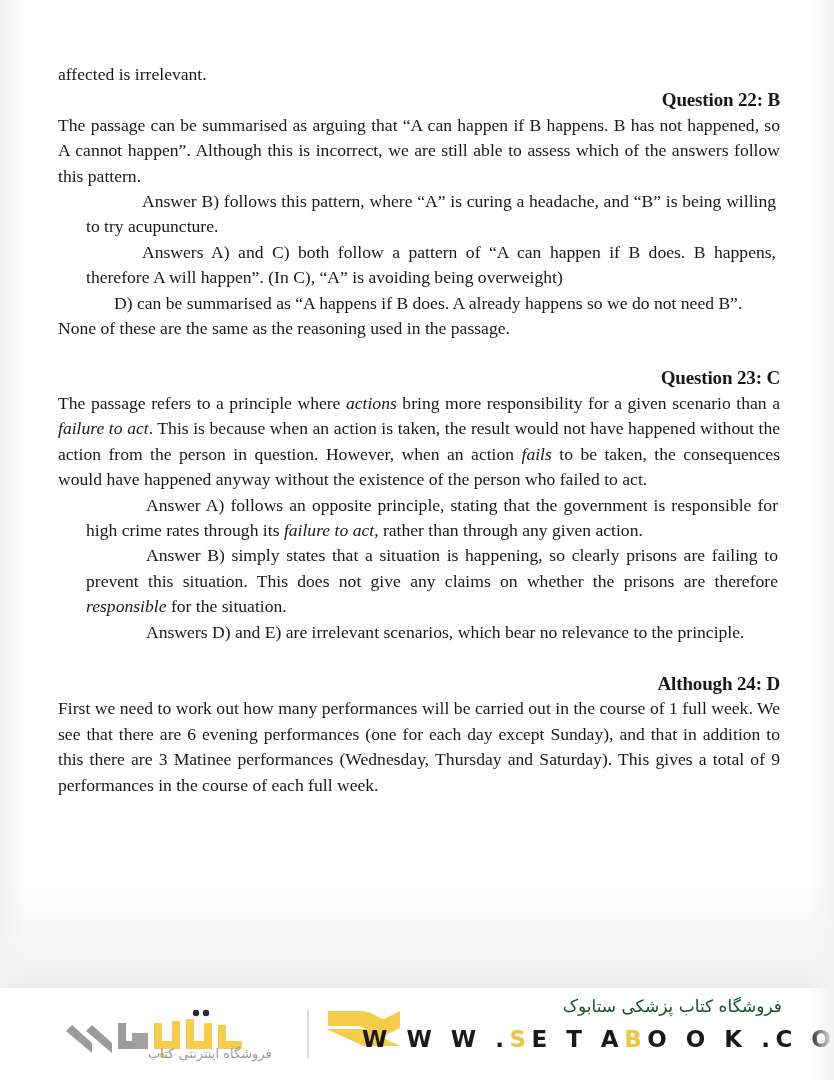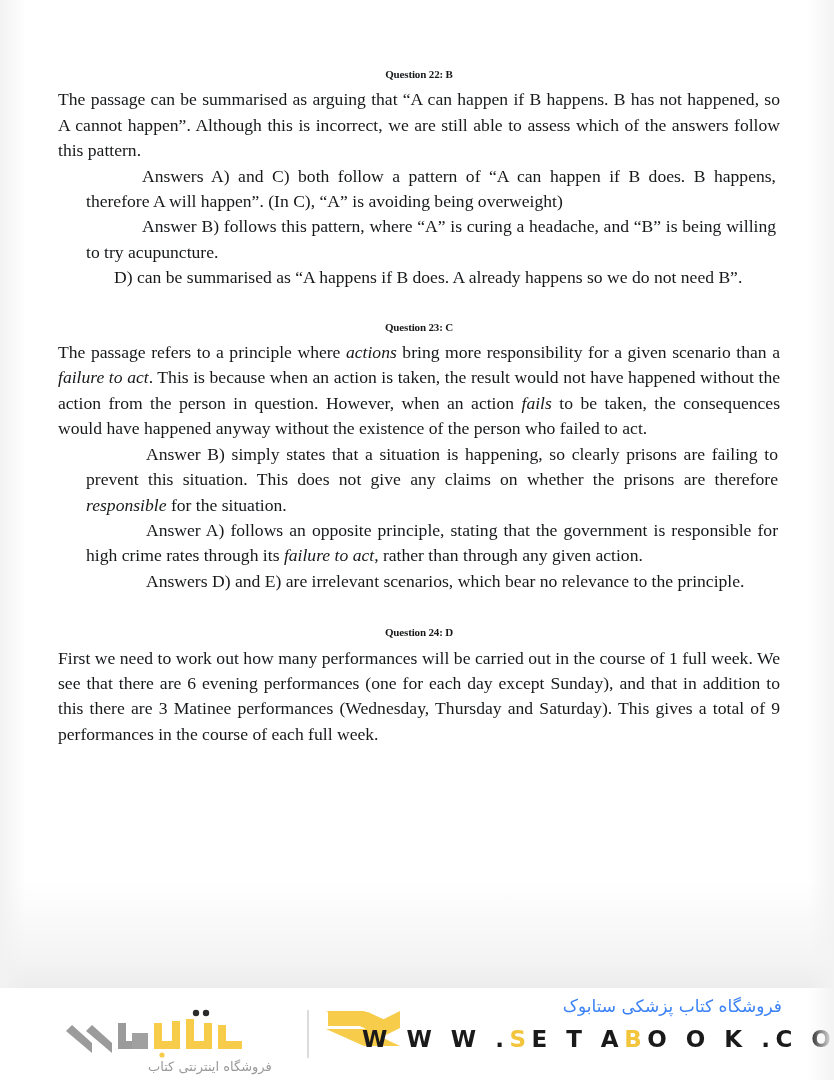--- a/index.html
+++ b/index.html
@@ -54,23 +54,23 @@
     font-size: 17.6px;
     line-height: 25.4px;
     text-align: justify;
     text-justify: inter-word;
   }
 
   p { margin: 0; }
 
   .q-head {
     font-weight: bold;
-    font-size: 11px;
+    font-size: 19px;
     letter-spacing: -0.15px;
-    text-align: center;
+    text-align: right;
   }
 
   .para-flush {
     text-align: justify;
   }
 
   
   .para-indent {
     margin-left: 28px;
     margin-right: 4px;
@@ -116,21 +116,21 @@
     align-items: center;
   }
 
   .logo-script {
     display: block;
   }
 
   .logo-sub {
     position: absolute;
     left: 86px;
-    top: 63px;
+    top: 50px;
     font-family: "DejaVu Sans", sans-serif;
     font-size: 13px;
     color: #9a9a9a;
     direction: rtl;
     white-space: nowrap;
   }
 
   .logo-divider {
     position: absolute;
     left: 245px;
@@ -150,21 +150,21 @@
     position: absolute;
     right: 52px;
     top: 6px;
     text-align: right;
     width: 420px;
   }
 
   .fa-line {
     font-family: "DejaVu Sans", sans-serif;
     font-size: 17px;
-    color: #3b82f6;
+    color: #14532d;
     direction: rtl;
     margin-bottom: 8px;
     line-height: 24px;
   }
 
   .url-line {
     font-family: "DejaVu Sans", sans-serif;
     font-size: 23px;
     font-weight: bold;
     letter-spacing: 5.5px;
@@ -173,49 +173,51 @@
   }
   .url-line .hl { color: #f2c53d; }
 </style>
 </head>
 <body>
 
 <div class="page">
 
   <div class="body-text">
 
+    <p class="para-flush">affected is irrelevant.</p>
 
     <p class="q-head">Question 22:  B</p>
 
     <p class="para-flush"><span>The passage can be summarised as arguing that “A can happen if B happens. B has not happened, so A cannot happen”. Although this is incorrect, we are still able to assess which of the answers follow this pattern.</span></p>
 
+    <p class="para-indent"><span>Answer B) follows this pattern, where “A” is curing a headache, and “B” is being willing to try acupuncture.</span></p>
+
     <p class="para-indent"><span>Answers A) and C) both follow a pattern of “A can happen if B does. B happens, therefore A will happen”. (In C), “A” is avoiding being overweight)</span></p>
 
-    <p class="para-indent"><span>Answer B) follows this pattern, where “A” is curing a headache, and “B” is being willing to try acupuncture.</span></p>
-
     <p class="para-indent-narrow"><span>D) can be summarised as “A happens if B does. A already happens so we do not need B”.</span></p>
 
 
+    <p class="para-flush"><span>None of these are the same as the reasoning used in the passage.</span></p>
 
     <div class="gap-md"></div>
 
     <p class="q-head">Question 23:  C</p>
 
     <p class="para-flush"><span>The passage refers to a principle where </span><span class="it">actions</span><span> bring more responsibility for a given scenario than a </span><span class="it">failure to act</span><span>. This is because when an action is taken, the result would not have happened without the action from the person in question. However, when an action </span><span class="it">fails</span><span> to be taken, the consequences would have happened anyway without the existence of the person who failed to act.</span></p>
 
 
+    <p class="para-indent-deep"><span>Answer A) follows an opposite principle, stating that the government is responsible for high crime rates through its </span><span class="it">failure to act</span><span>, rather than through any given action.</span></p>
+
     <p class="para-indent-deep"><span>Answer B) simply states that a situation is happening, so clearly prisons are failing to prevent this situation. This does not give any claims on whether the prisons are therefore </span><span class="it">responsible</span><span> for the situation.</span></p>
 
-    <p class="para-indent-deep"><span>Answer A) follows an opposite principle, stating that the government is responsible for high crime rates through its </span><span class="it">failure to act</span><span>, rather than through any given action.</span></p>
-
     <p class="para-indent-deep"><span>Answers D) and E) are irrelevant scenarios, which bear no relevance to the principle.</span></p>
 
     <div class="gap-lg"></div>
 
-    <p class="q-head">Question 24:  D</p>
+    <p class="q-head">Although 24:  D</p>
 
     <p class="para-flush"><span>First we need to work out how many performances will be carried out in the course of 1 full week. We see that there are 6 evening performances (one for each day except Sunday), and that in addition to this there are 3 Matinee performances (Wednesday, Thursday and Saturday). This gives a total of 9 performances in the course of each full week.</span></p>
 
   </div>
 
   <div class="footer">
 
     <div class="footer-logo">
       <svg class="logo-script" width="240" height="62" viewBox="0 0 240 62">
 

